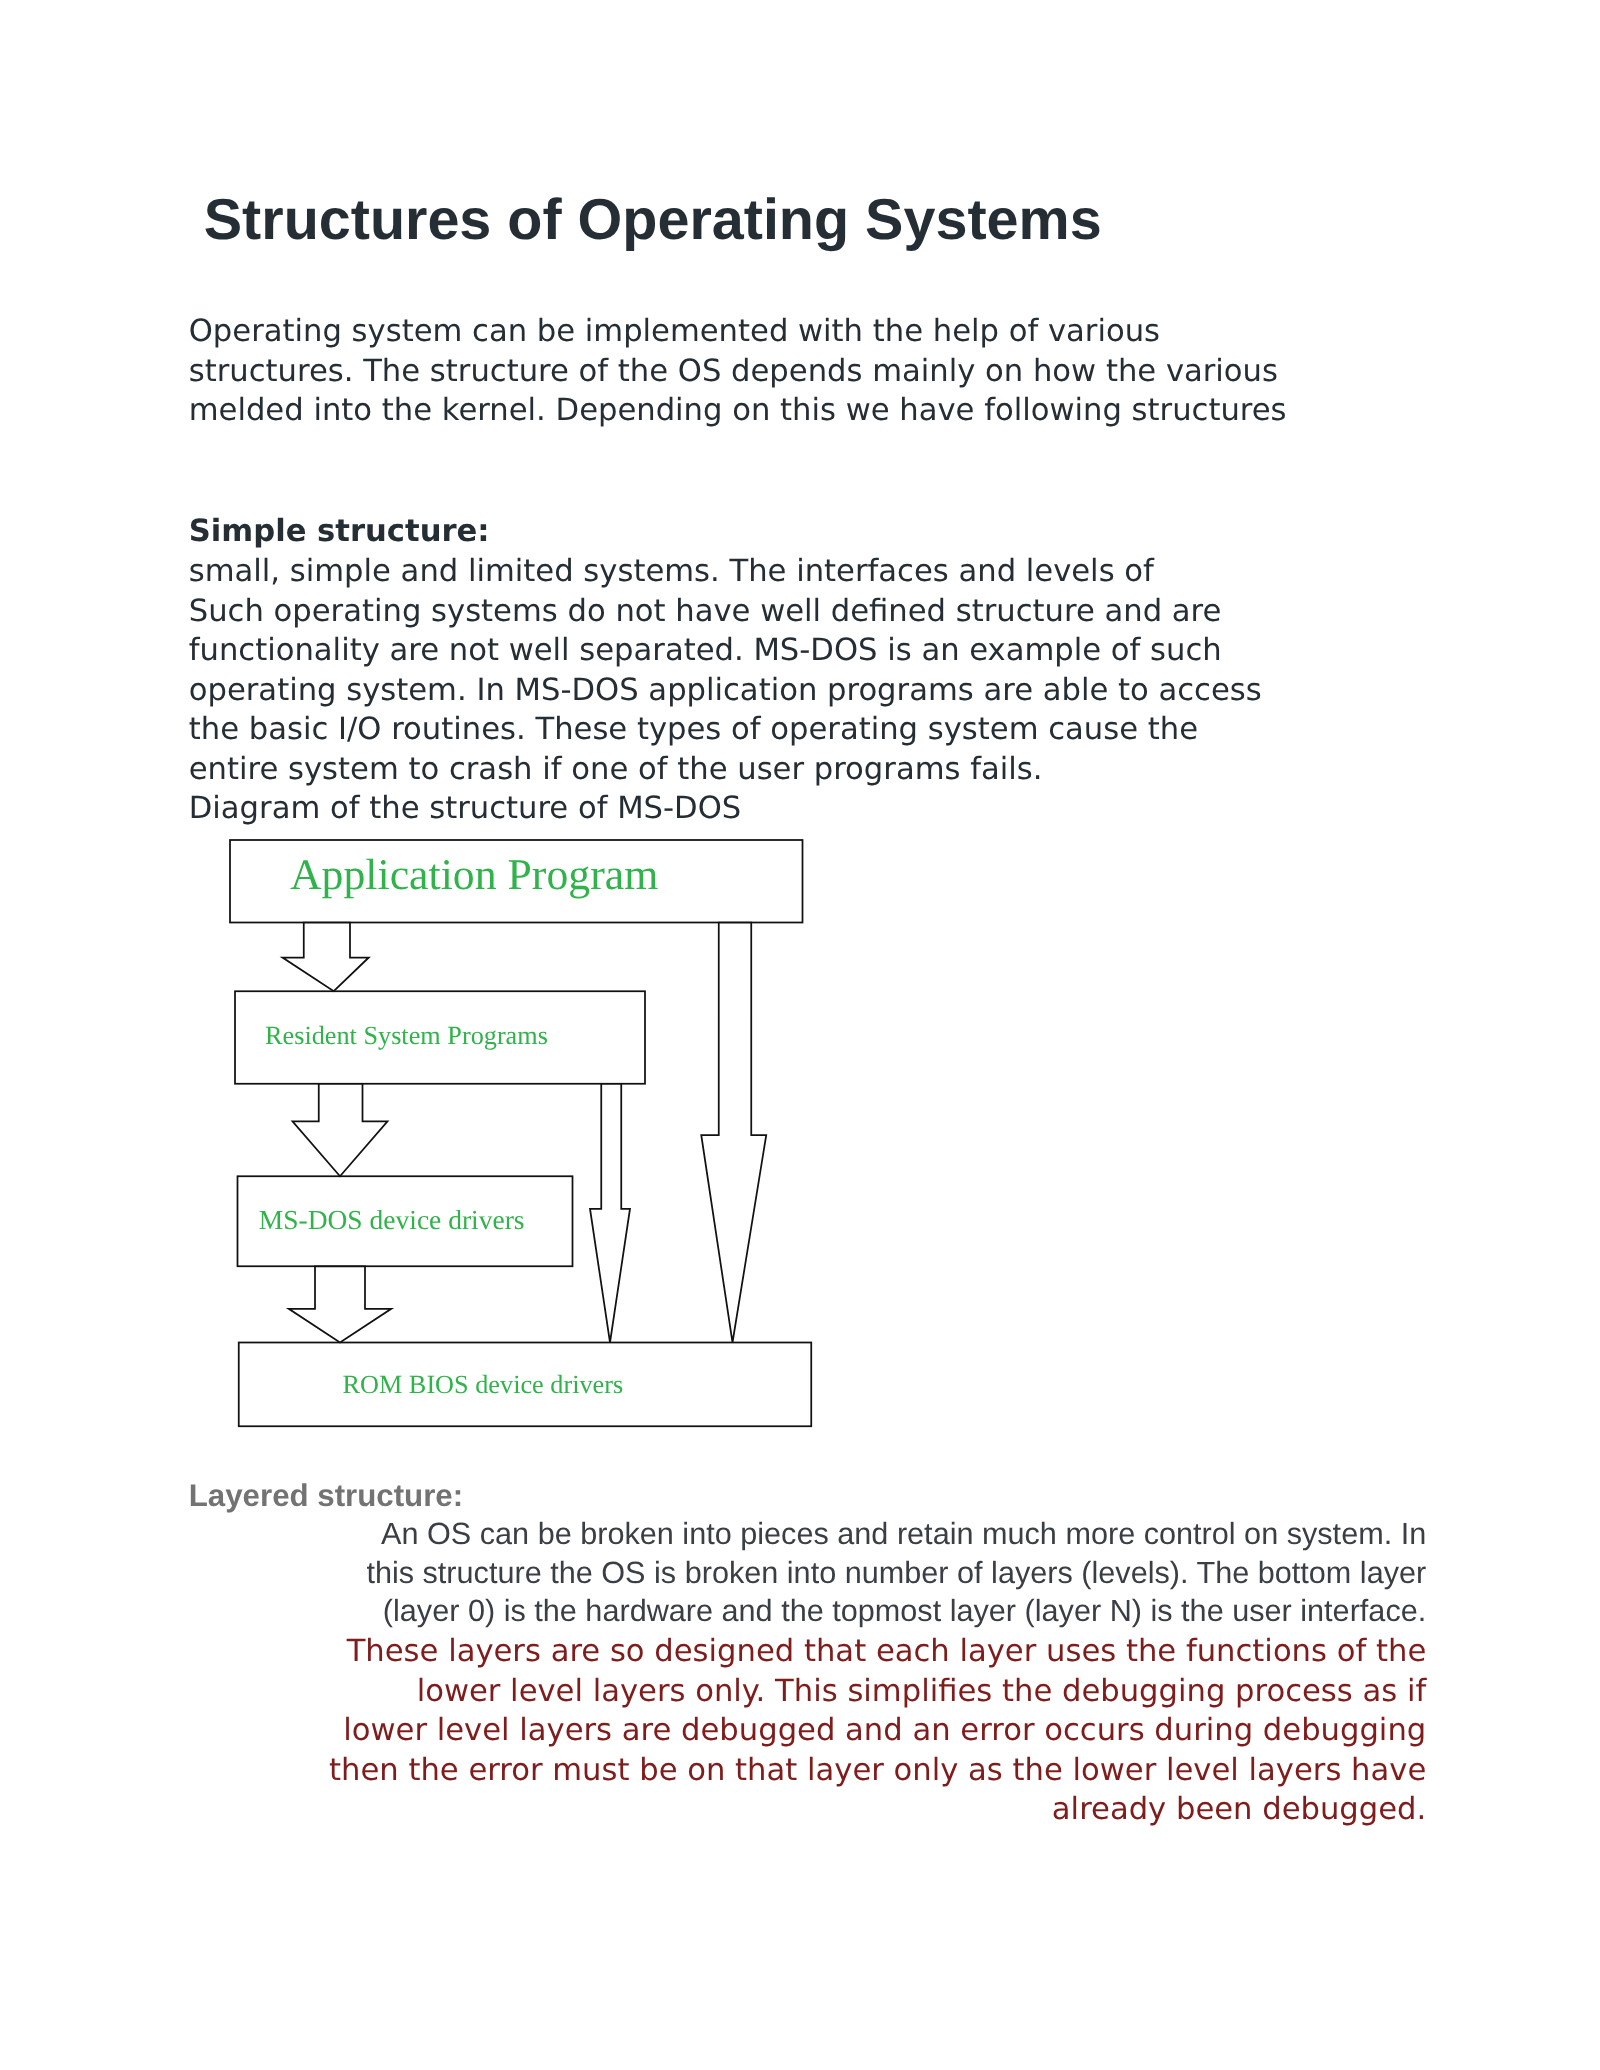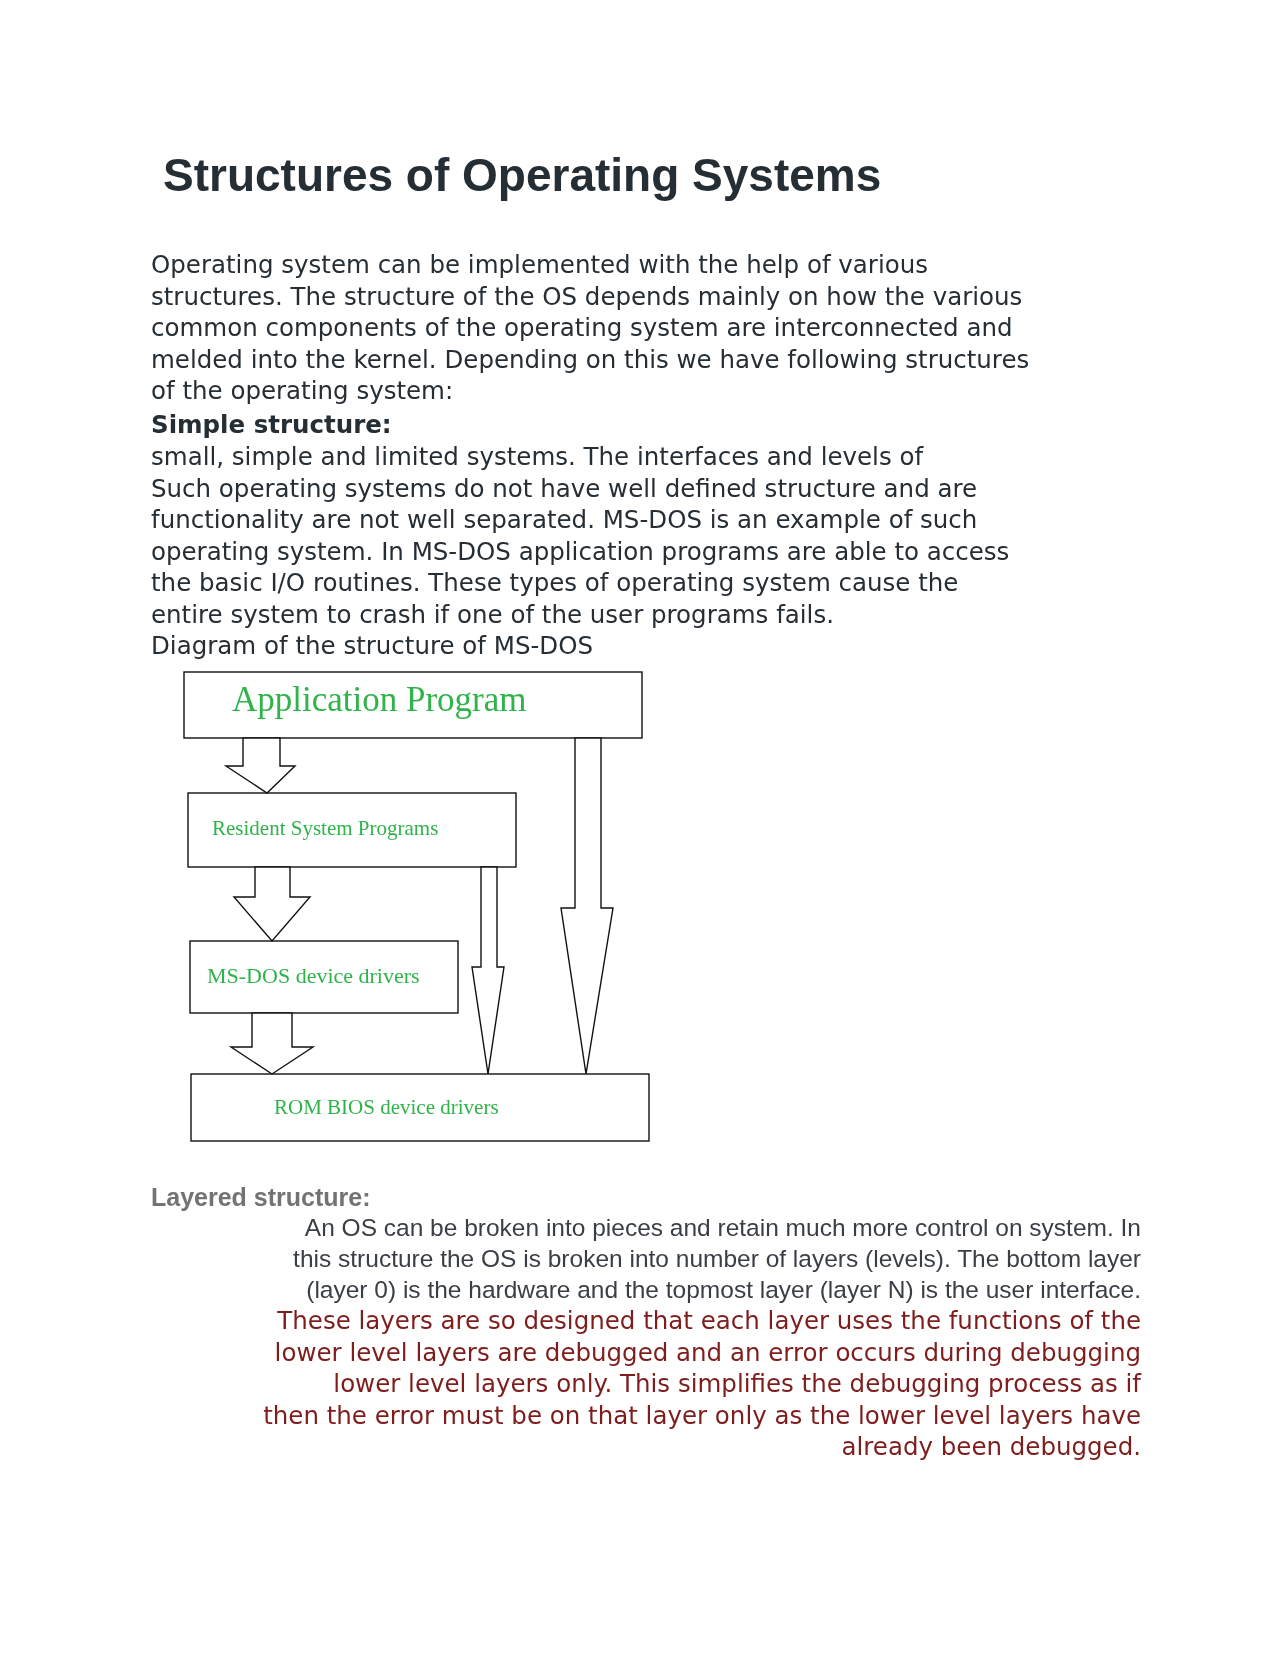--- a/index.html
+++ b/index.html
@@ -47,23 +47,21 @@
 </head>
 <body>
 
 <div class="page">
 
   <div class="title">Structures of Operating Systems</div>
 
   <div class="para" style="top:249px;">
     <span class="line">Operating system can be implemented with the help of various</span>
     <span class="line">structures. The structure of the OS depends mainly on how the various</span>
-    <span class="line">common components of the operating system are interconnected and</span>
     <span class="line">melded into the kernel. Depending on this we have following structures</span>
-    <span class="line">of the operating system:</span>
   </div>
 
   <div class="heading" style="top:410px;text-align:center;">Simple structure:</div>
 
   <div class="para" style="top:441px;">
     <span class="line">small, simple and limited systems. The interfaces and levels of</span>
     <span class="line">Such operating systems do not have well defined structure and are</span>
     <span class="line">functionality are not well separated. MS-DOS is an example of such</span>
     <span class="line">operating system. In MS-DOS application programs are able to access</span>
     <span class="line">the basic I/O routines. These types of operating system cause the</span>
@@ -100,19 +98,19 @@
   <div class="heading2" style="top:1183px;">Layered structure:</div>
 
   <div class="para-sans" style="top:1212px;">
     <span class="line">An OS can be broken into pieces and retain much more control on system. In</span>
     <span class="line">this structure the OS is broken into number of layers (levels). The bottom layer</span>
     <span class="line">(layer 0) is the hardware and the topmost layer (layer N) is the user interface.</span>
   </div>
 
   <div class="para-black" style="top:1305px;">
     <span class="line">These layers are so designed that each layer uses the functions of the</span>
+    <span class="line">lower level layers only. This simplifies the debugging process as if</span>
     <span class="line">lower level layers are debugged and an error occurs during debugging</span>
-    <span class="line">lower level layers only. This simplifies the debugging process as if</span>
     <span class="line">then the error must be on that layer only as the lower level layers have</span>
     <span class="line">already been debugged.</span>
   </div>
 
 </div>
 
 </body></html>

